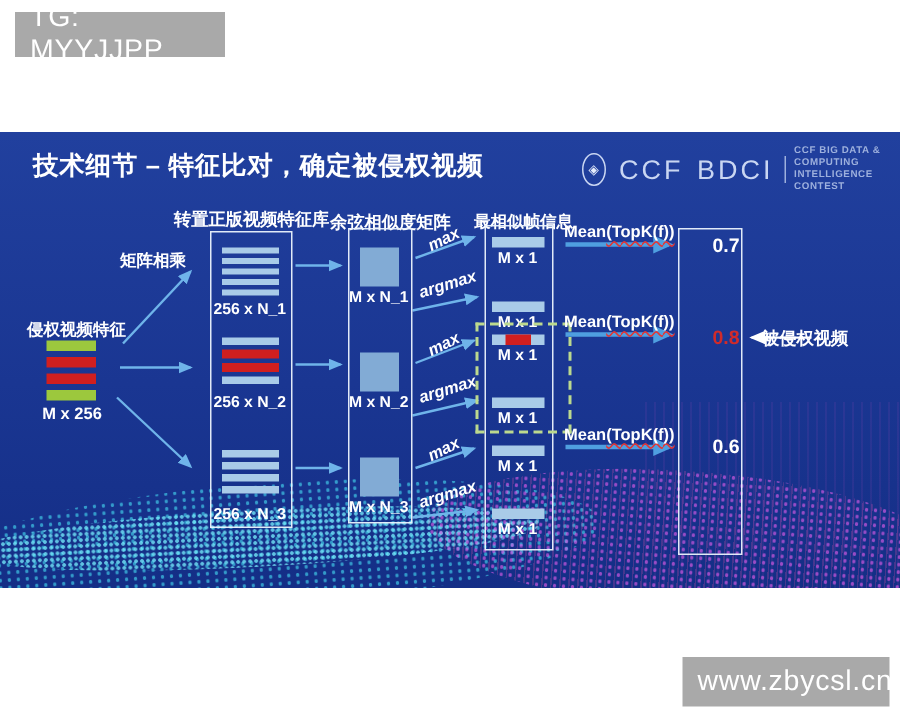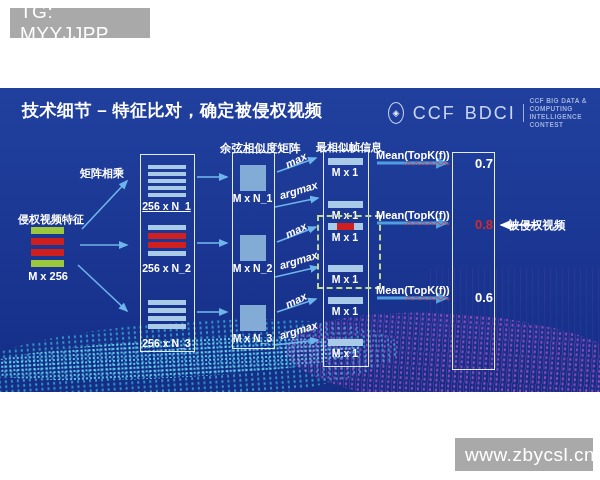--- a/index.html
+++ b/index.html
@@ -120,29 +120,30 @@
     <div class="lbl" style="left:80px;top:78px;">矩阵相乘</div>
     <div class="lbl" style="left:18px;top:124px;">侵权视频特征</div>
     <div style="position:absolute;left:31px;top:139px;width:33px;height:40px;">
       <div class="stripe" style="top:0;height:7px;background:#9cc83d;"></div>
       <div class="stripe" style="top:11px;height:7px;background:#d01f1f;"></div>
       <div class="stripe" style="top:22px;height:7px;background:#d01f1f;"></div>
       <div class="stripe" style="top:33px;height:7px;background:#9cc83d;"></div>
     </div>
     <div class="lbl ctr" style="left:17px;top:182px;width:62px;">M x 256</div>
 
+    <div class="lbl hdr" style="left:116px;top:51px;">转置正版视频特征库</div>
     <div class="obox" style="left:140px;top:66px;width:53px;height:196px;"></div>
     <div style="position:absolute;left:148px;top:77px;width:38px;height:32px;">
       <div class="stripe" style="top:0;height:4px;background:#a9cbe8;"></div>
       <div class="stripe" style="top:7px;height:4px;background:#a9cbe8;"></div>
       <div class="stripe" style="top:14px;height:4px;background:#a9cbe8;"></div>
       <div class="stripe" style="top:21px;height:4px;background:#a9cbe8;"></div>
       <div class="stripe" style="top:28px;height:4px;background:#a9cbe8;"></div>
     </div>
-    <div class="lbl dim ctr" style="left:140px;top:112px;width:53px;text-decoration:underline;">256 x N_1</div>
+    <div class="lbl dim ctr" style="left:140px;top:112px;width:53px;">256 x N_1</div>
     <div style="position:absolute;left:148px;top:137px;width:38px;height:32px;">
       <div class="stripe" style="top:0;height:5px;background:#a9cbe8;"></div>
       <div class="stripe" style="top:8px;height:6px;background:#d01f1f;"></div>
       <div class="stripe" style="top:17px;height:6px;background:#d01f1f;"></div>
       <div class="stripe" style="top:26px;height:5px;background:#a9cbe8;"></div>
     </div>
     <div class="lbl dim ctr" style="left:140px;top:174px;width:53px;">256 x N_2</div>
     <div style="position:absolute;left:148px;top:212px;width:38px;height:31px;">
       <div class="stripe" style="top:0;height:5px;background:#a9cbe8;"></div>
       <div class="stripe" style="top:8px;height:5px;background:#a9cbe8;"></div>

